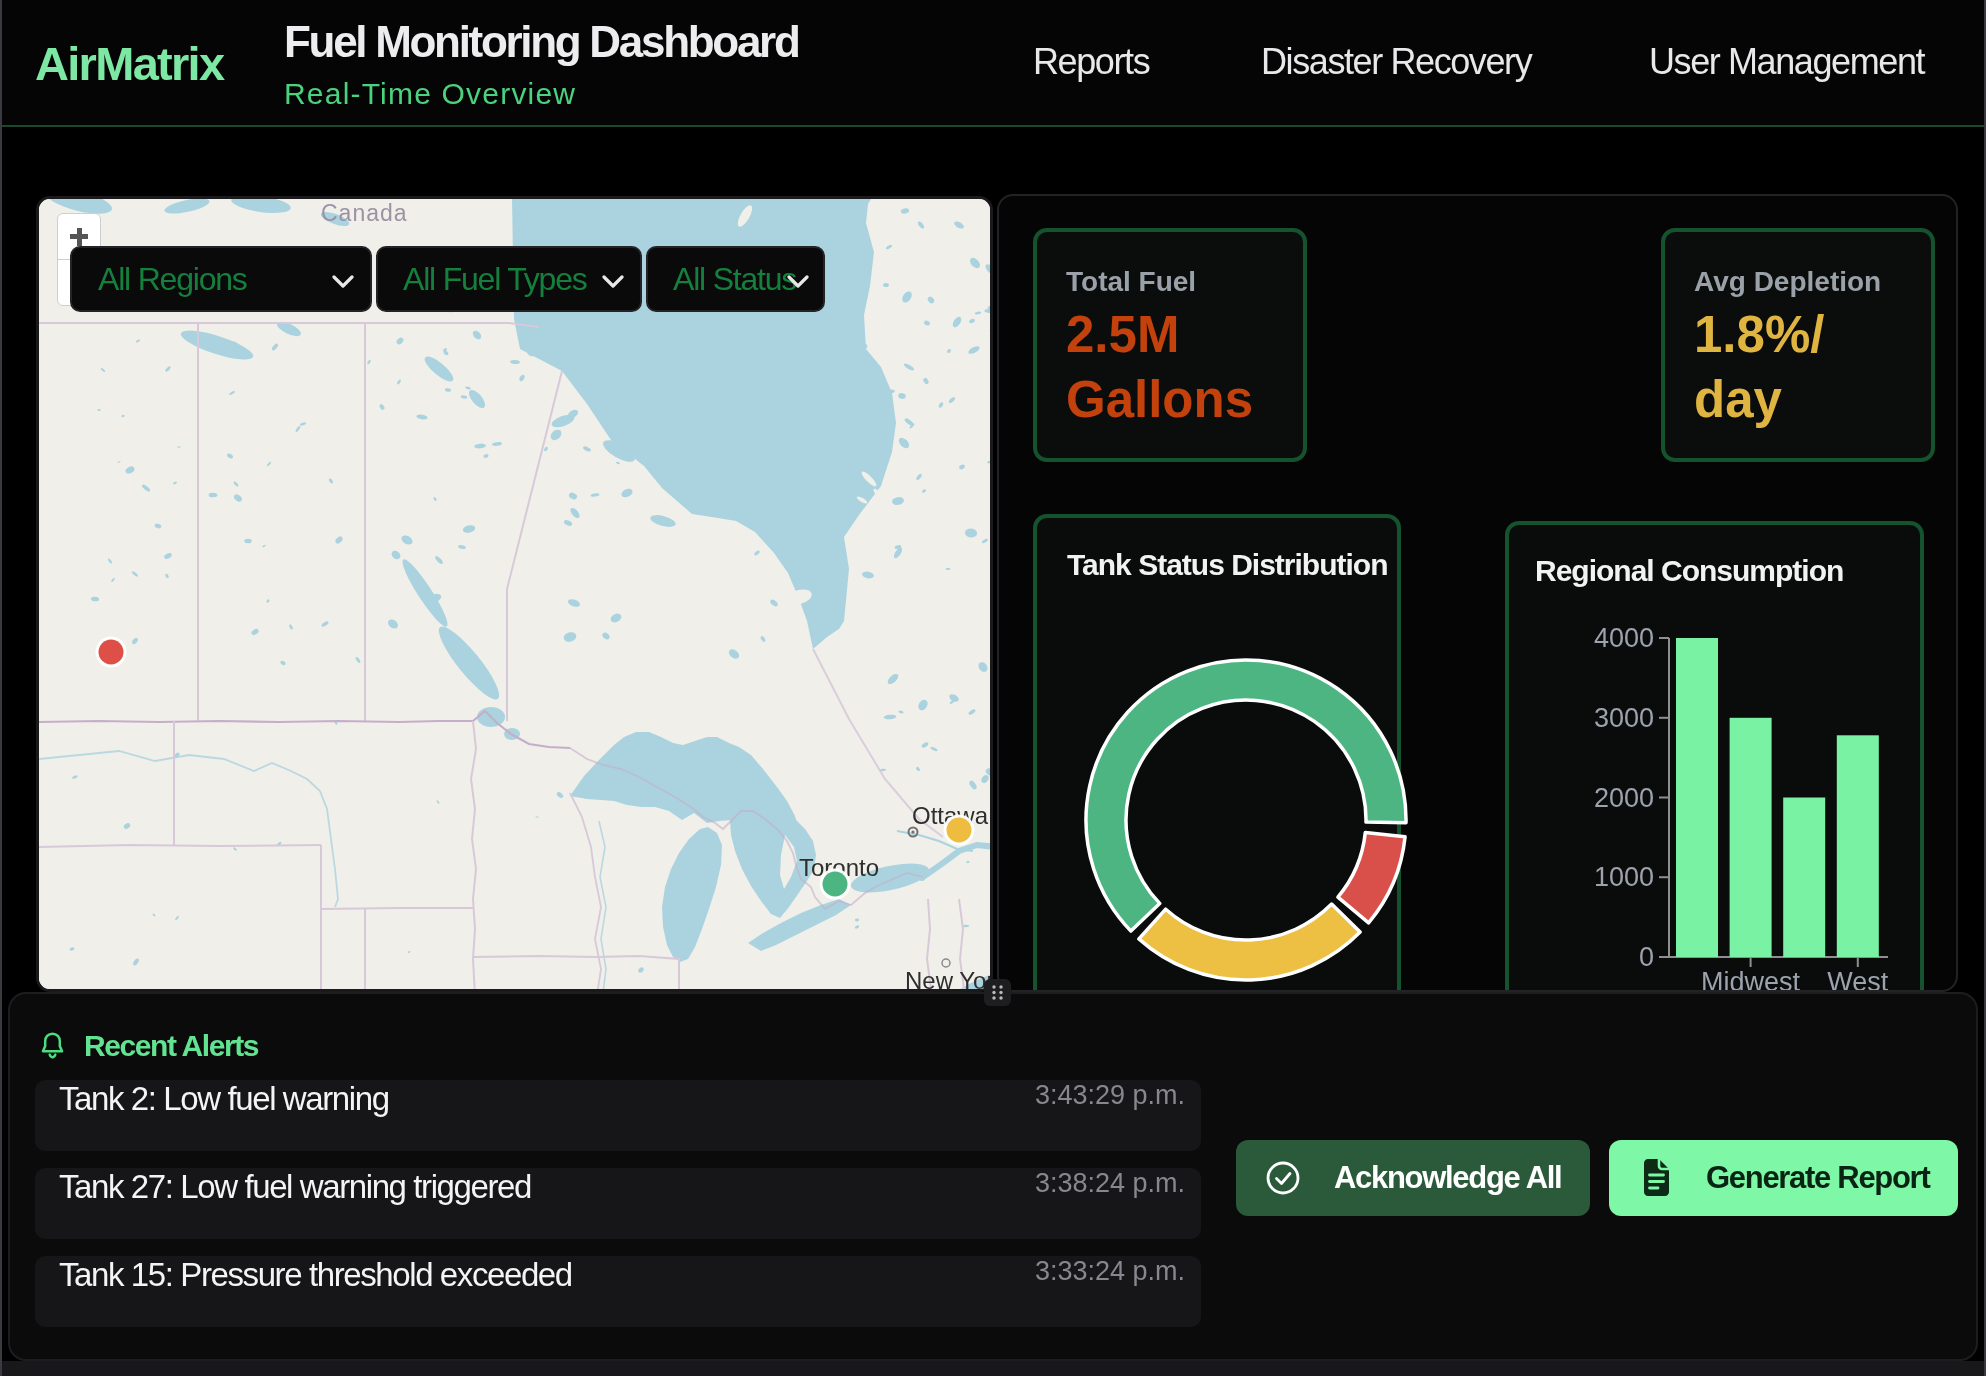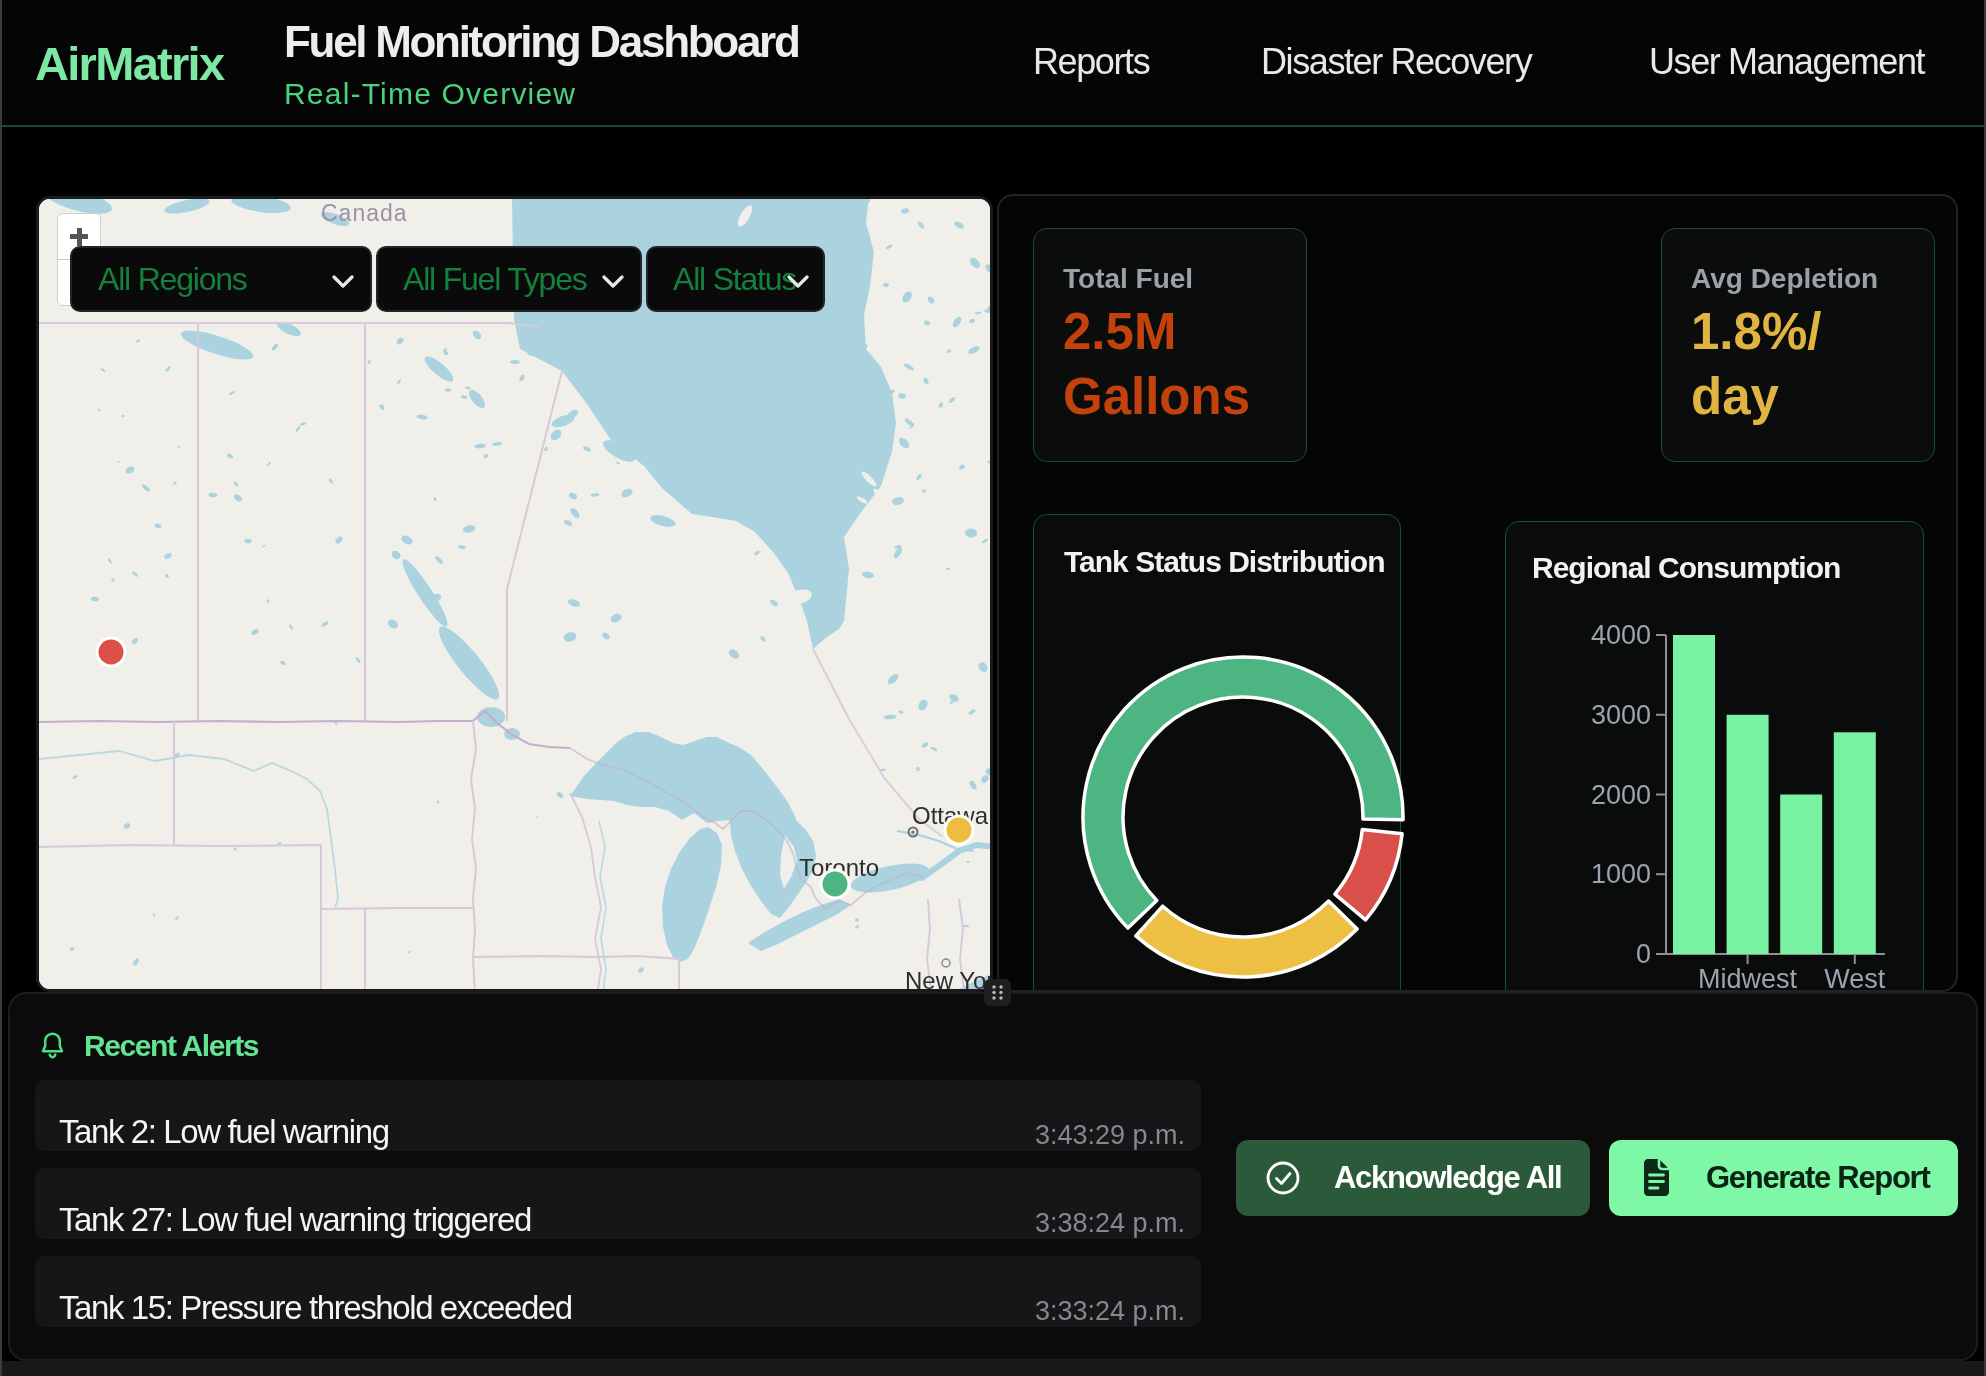--- a/index.html
+++ b/index.html
@@ -1,24 +1,24 @@
 <!DOCTYPE html>
 <html><head><meta charset="utf-8"><style>
 * { margin:0; padding:0; box-sizing:border-box; }
 html,body { width:1986px; height:1376px; background:#000; overflow:hidden;
   font-family:"Liberation Sans", sans-serif; }
 .abs { position:absolute; }
 .dd { position:absolute; top:246px; height:66px; background:#0a0a0b; border:2px solid #242428;
   border-radius:10px; display:flex; align-items:center; color:#15803d; font-size:32px;
   font-weight:500; letter-spacing:-1.2px; }
-.card { position:absolute; background:#0a0d0b; border:1px solid #14532d; border-radius:14px; }
+.card { position:absolute; background:#0a0d0b; border:4px solid #14532d; border-radius:14px; }
 .clabel { position:absolute; left:29px; top:34px; font-size:28px; font-weight:600; color:#9aa1a9; }
 .cval { position:absolute; left:29px; top:70px; font-size:51px; font-weight:700; line-height:65px; }
 .row { position:absolute; left:35px; width:1166px; height:71px; background:#161618; border-radius:10px;
-  display:flex; align-items:flex-end; padding:0 16px 0 24px; font-size:33px; font-weight:500;
+  display:flex; align-items:flex-start; padding:0 16px 0 24px; font-size:33px; font-weight:500;
   color:#f4f4f6; letter-spacing:-1.4px; }
 .time { margin-left:auto; font-size:27px; font-weight:400; color:#87878d; letter-spacing:0; }
 </style></head>
 <body>
 
 <div class="abs" style="left:0;top:0;width:1986px;height:127px;background:#050505;border-bottom:2px solid #1a472e"></div>
 <div class="abs" style="left:35px;top:36px;font-size:47px;font-weight:700;color:#7de8a3;letter-spacing:-1.7px">AirMatrix</div>
 <div class="abs" style="left:284px;top:17px;font-size:44px;font-weight:700;color:#ededef;letter-spacing:-2.3px">Fuel Monitoring Dashboard</div>
 <div class="abs" style="left:284px;top:77px;font-size:30px;font-weight:400;color:#4bd27f;letter-spacing:1.2px">Real-Time Overview</div>
 <div class="abs" style="left:1033px;top:41px;font-size:36px;color:#e8e8ea;letter-spacing:-1.4px">Reports</div>

